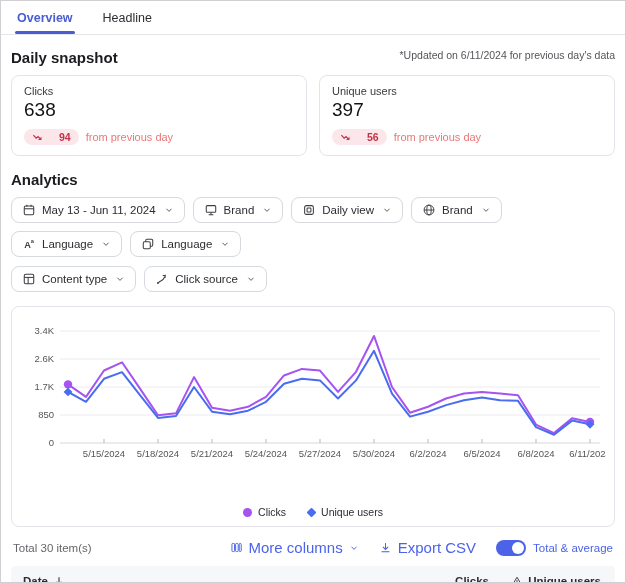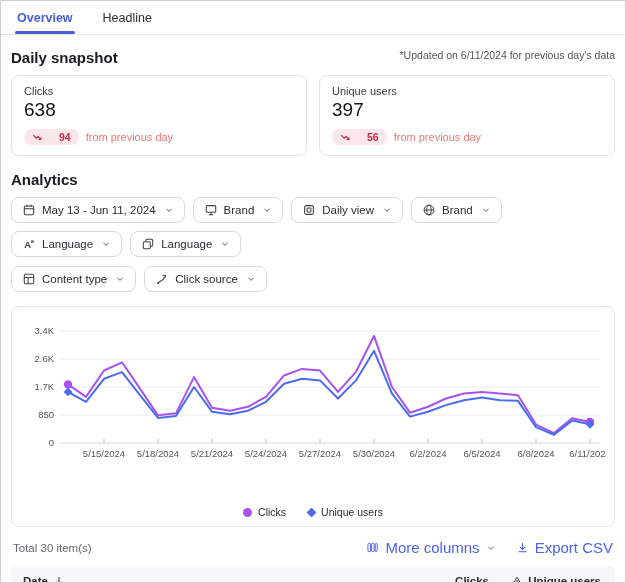--- a/index.html
+++ b/index.html
@@ -347,20 +347,26 @@
         <svg class="chev">
             <use href="#chevron-down-icon"></use>
           </svg>
       </button>
       <button class="tool-btn">
         <svg>
             <use href="#download-icon"></use>
           </svg>
         <span>Export CSV</span>
       </button>
+      <span class="toggle-wrap">
+        <span class="toggle">
+            <span class="knob"></span>
+          </span>
+        <span class="toggle-label">Total &amp; average</span>
+      </span>
     </div>
   </div>
 
   <div class="table">
     <div class="thead">
       <span class="col-date">
         <span>Date</span>
         <svg class="hicon">
             <use href="#arrow-down-icon"></use>
           </svg>

